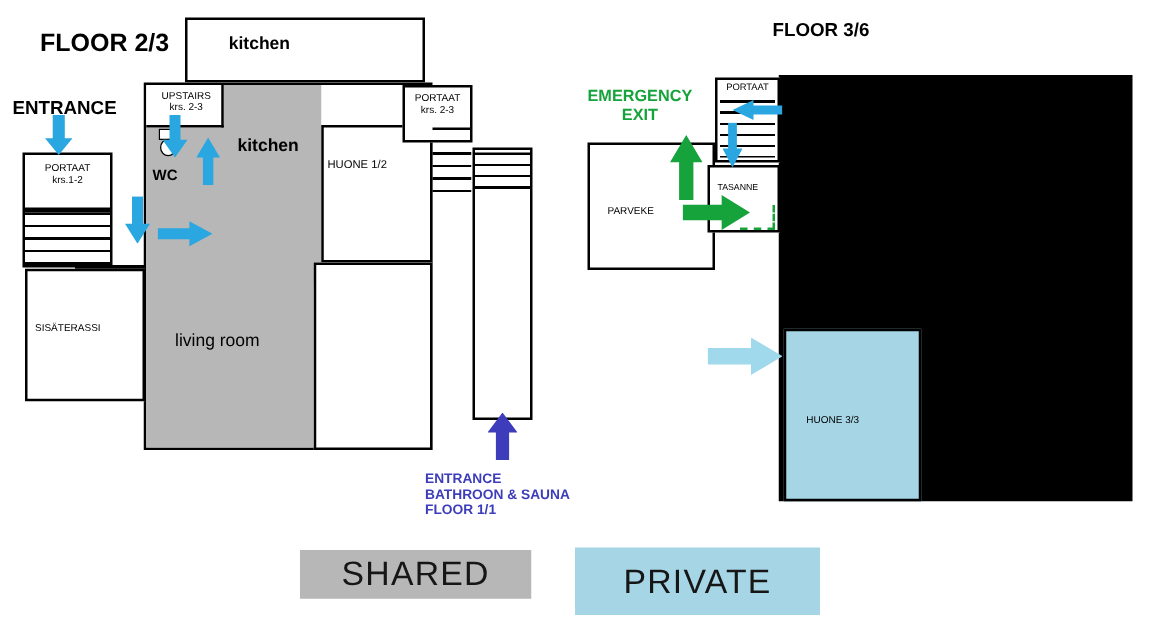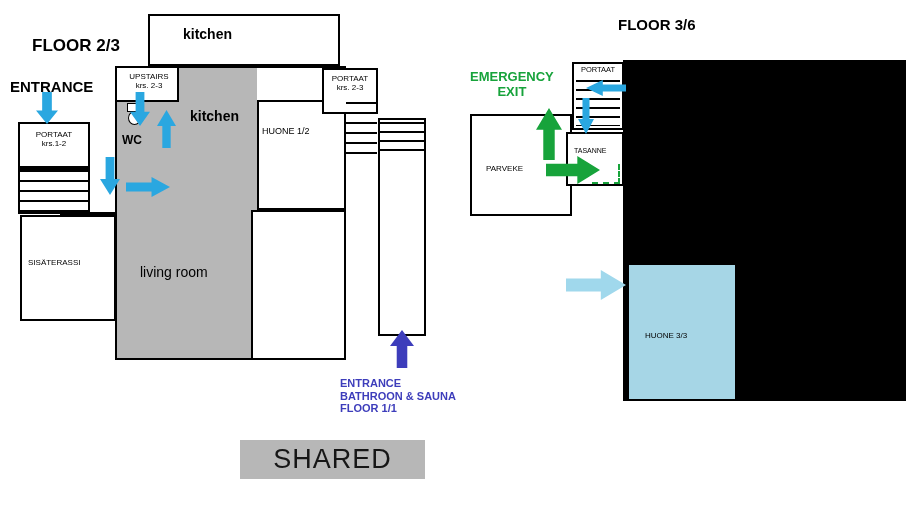--- a/index.html
+++ b/index.html
@@ -28,21 +28,21 @@
   .toilet-tank{position:absolute;background:#fff;border:1px solid #000;box-sizing:border-box;}
   .toilet-bowl{position:absolute;background:#fff;border:1px solid #000;border-radius:50%;box-sizing:border-box;}
   .dashed{position:absolute;border-right:2px dashed var(--exit-green,#17a33b);
           border-bottom:2px dashed var(--exit-green,#17a33b);box-sizing:border-box;}
 </style>
 </head>
 <body>
 
 <div class="canvas">
 
-  <div class="lbl b" style="left:32px;top:36px;font-size:17px;">FLOOR 2/3</div>
+  <div class="lbl b" style="left:32px;top:24px;font-size:20px;">FLOOR 2/3</div>
 
   <div class="room" style="left:148px;top:14px;width:192px;height:52px;"></div>
   <div class="lbl b" style="left:183px;top:26px;font-size:14px;">kitchen</div>
 
   <div class="room" style="left:115px;top:66px;width:231px;height:294px;"></div>
 
   <div class="gray" style="left:117px;top:68px;width:140px;height:160px;"></div>
   <div class="gray" style="left:117px;top:228px;width:134px;height:130px;"></div>
 
   <div class="room" style="left:117px;top:68px;width:62px;height:34px;border-width:0 2px 2px 0;"></div>
@@ -115,14 +115,17 @@
   <div class="lbl pre b" style="left:470px;top:70px;font-size:13px;color:var(--exit-green,#17a33b);text-align:center;">EMERGENCY
 EXIT</div>
 
   <div class="abs" style="left:627px;top:263px;width:110px;height:138px;background:var(--private-blue,#a6d6e6);border:2px solid #000;box-sizing:border-box;"></div>
   <div class="lbl" style="left:645px;top:331px;font-size:8px;">HUONE 3/3</div>
   <div class="arrow arr-right lightblue" style="left:566px;top:270px;width:60px;height:30px;"></div>
 
   <div class="legend-box" style="left:240px;top:440px;width:185px;height:39px;background:var(--shared-gray,#b7b7b7);">
     <span>SHARED</span>
   </div>
+  <div class="legend-box" style="left:460px;top:438px;width:196px;height:54px;background:var(--private-blue,#a6d6e6);">
+    <span>PRIVATE</span>
+  </div>
 
 </div>
 
 </body></html>

